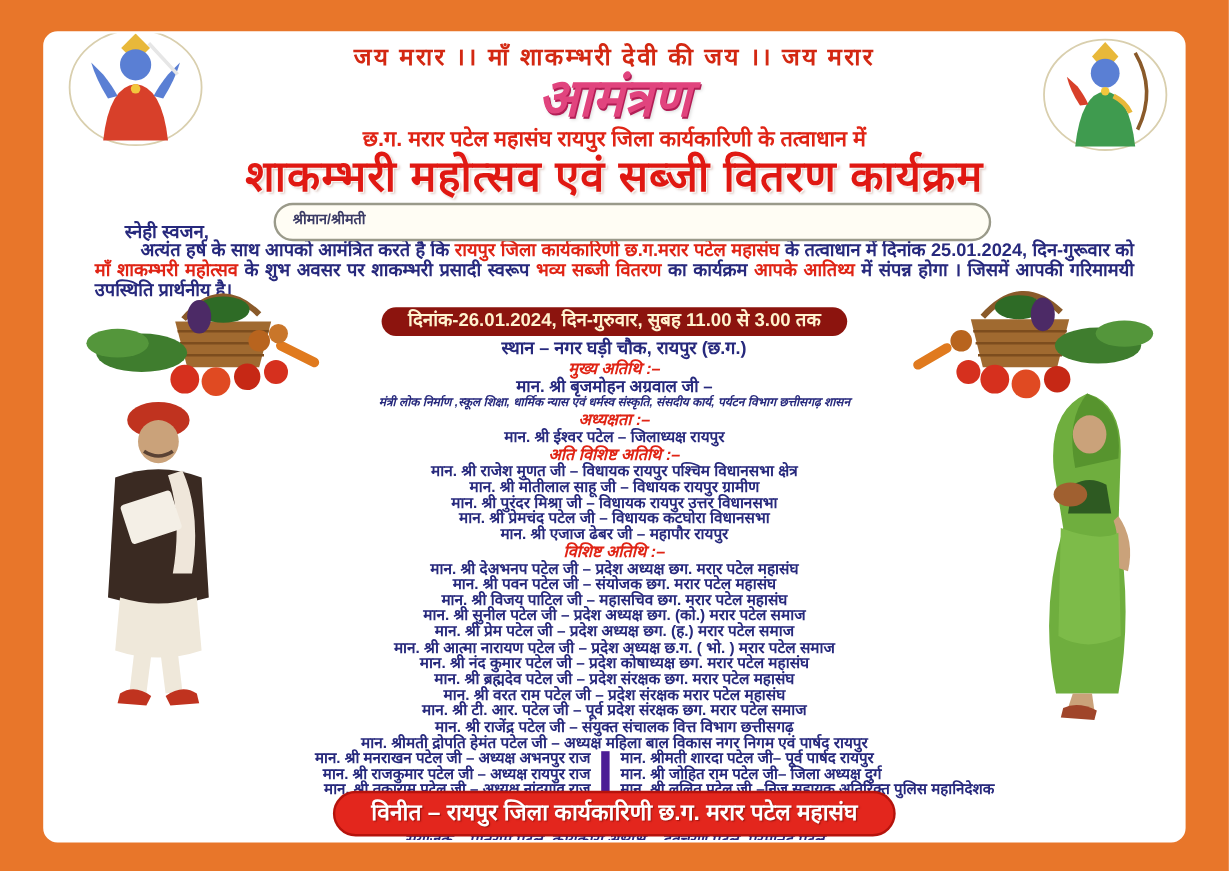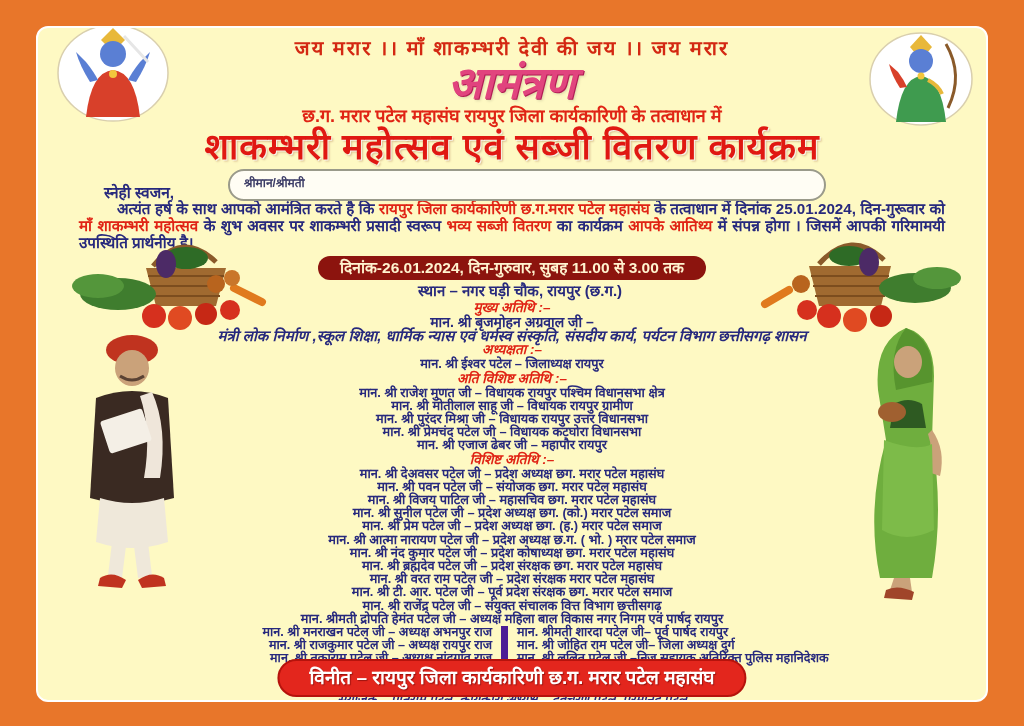--- a/index.html
+++ b/index.html
@@ -3,21 +3,21 @@
 <meta charset="utf-8">
 <style>
   html,body{margin:0;padding:0;}
   body{
     width:1024px;height:726px;position:relative;overflow:hidden;
     background:#e8762a;
     font-family:"Liberation Sans","DejaVu Sans",sans-serif;
   }
   .inner{
     position:absolute;left:36px;top:26px;right:36px;bottom:24px;
-    background:#fef9c3;border:2px solid #fff;border-radius:12px;
+    background:#ffffff;border:2px solid #fff;border-radius:12px;
   }
   .content{position:absolute;inset:0;text-align:center;overflow:hidden;}
 
   
   .jai-line{margin-top:8px;font-size:20px;line-height:24px;font-weight:bold;color:#d32812;letter-spacing:2px;}
   .invite-script{
     font-family:"DejaVu Serif","Liberation Serif",serif;font-style:italic;font-weight:bold;
     font-size:44px;line-height:46px;color:#e1447e;
     text-shadow:1px 1px 0 #b21d55, 2px 2px 3px rgba(0,0,0,.15);
   }
@@ -48,21 +48,21 @@
   .date-banner{
     display:inline-block;margin-top:5px;background:#8c140e;color:#fff3cf;
     font-size:15.5px;line-height:18px;font-weight:bold;padding:3px 22px;border-radius:16px;
   }
   .venue-line{font-size:15px;line-height:18px;font-weight:bold;color:#27297d;margin-top:2px;margin-left:16px;}
 
   
   .section-heading{font-size:13.5px;line-height:14px;font-weight:bold;font-style:italic;color:#e02415;margin-top:1px;}
   .guest-row{font-size:12.8px;line-height:13.2px;font-weight:bold;color:#27297d;}
   .chief-guest-name{font-size:14px;line-height:15px;font-weight:bold;color:#27297d;}
-  .chief-guest-note{font-size:15px;line-height:12px;font-weight:bold;font-style:italic;color:#27297d;}
+  .chief-guest-note{font-size:10px;line-height:12px;font-weight:bold;font-style:italic;color:#27297d;}
 
   
   .two-col{display:flex;width:920px;margin:1px auto 0;}
   .col-left{flex:0 0 440px;text-align:right;padding-right:9px;border-right:7px solid #4c1d95;}
   .col-right{flex:1;text-align:left;padding-left:9px;}
   .col-row{font-size:12.6px;line-height:13.2px;font-weight:bold;color:#27297d;}
 
   
   .committee-line{font-size:13px;line-height:14px;font-weight:bold;font-style:italic;color:#27297d;}
 
@@ -220,21 +220,21 @@
           <div class="guest-row">मान. श्री मोतीलाल साहू जी – विधायक रायपुर ग्रामीण</div>
           <div class="guest-row">मान. श्री पुरंदर मिश्रा जी – विधायक रायपुर उत्तर विधानसभा</div>
           <div class="guest-row">मान. श्री प्रेमचंद पटेल जी – विधायक कटघोरा विधानसभा</div>
           <div class="guest-row">मान. श्री एजाज ढेबर जी – महापौर रायपुर</div>
         </div>
     </div>
 
     <div>
       <div class="section-heading">विशिष्ट अतिथि :–</div>
       <div>
-          <div class="guest-row">मान. श्री देअवसर पटेल जी – प्रदेश अध्यक्ष छग. मरार पटेल महासंघ</div>
+          <div class="guest-row">मान. श्री देअभनप पटेल जी – प्रदेश अध्यक्ष छग. मरार पटेल महासंघ</div>
           <div class="guest-row">मान. श्री पवन पटेल जी – संयोजक छग. मरार पटेल महासंघ</div>
           <div class="guest-row">मान. श्री विजय पाटिल जी – महासचिव छग. मरार पटेल महासंघ</div>
           <div class="guest-row">मान. श्री सुनील पटेल जी – प्रदेश अध्यक्ष छग. (को.) मरार पटेल समाज</div>
           <div class="guest-row">मान. श्री प्रेम पटेल जी – प्रदेश अध्यक्ष छग. (ह.) मरार पटेल समाज</div>
           <div class="guest-row">मान. श्री आत्मा नारायण पटेल जी – प्रदेश अध्यक्ष छ.ग. ( भो. ) मरार पटेल समाज</div>
           <div class="guest-row">मान. श्री नंद कुमार पटेल जी – प्रदेश कोषाध्यक्ष छग. मरार पटेल महासंघ</div>
           <div class="guest-row">मान. श्री ब्रह्मदेव पटेल जी – प्रदेश संरक्षक छग. मरार पटेल महासंघ</div>
           <div class="guest-row">मान. श्री वरत राम पटेल जी – प्रदेश संरक्षक मरार पटेल महासंघ</div>
           <div class="guest-row">मान. श्री टी. आर. पटेल जी – पूर्व प्रदेश संरक्षक छग. मरार पटेल समाज</div>
           <div class="guest-row">मान. श्री राजेंद्र पटेल जी – संयुक्त संचालक वित्त विभाग छत्तीसगढ़</div>

